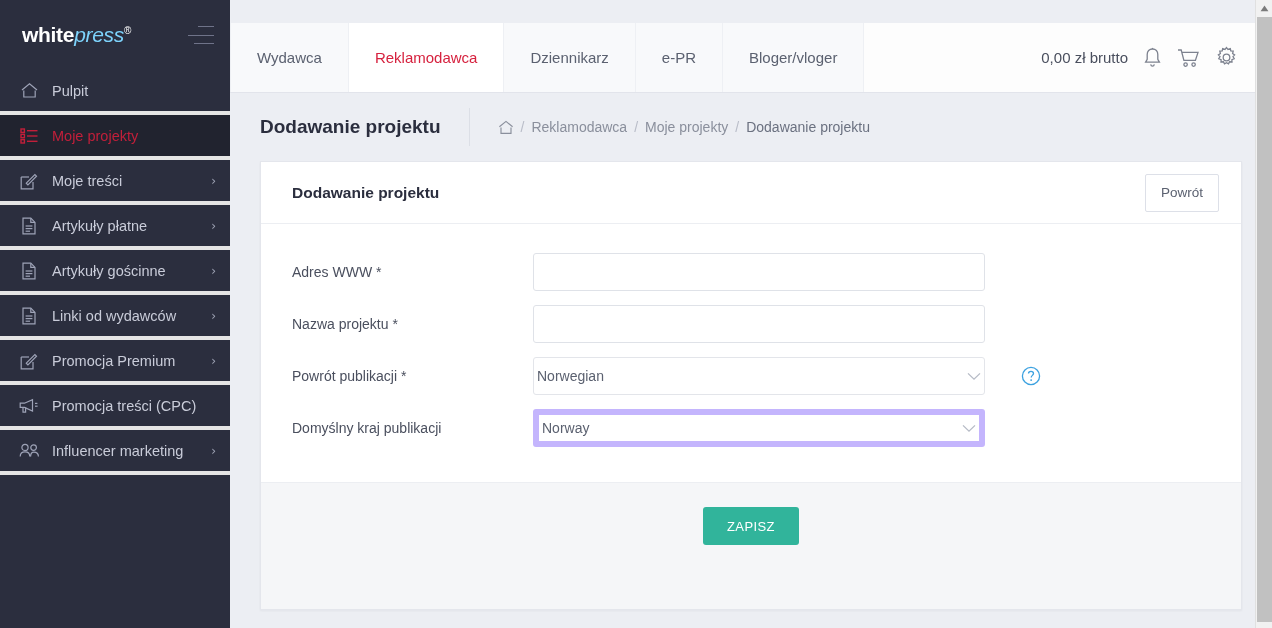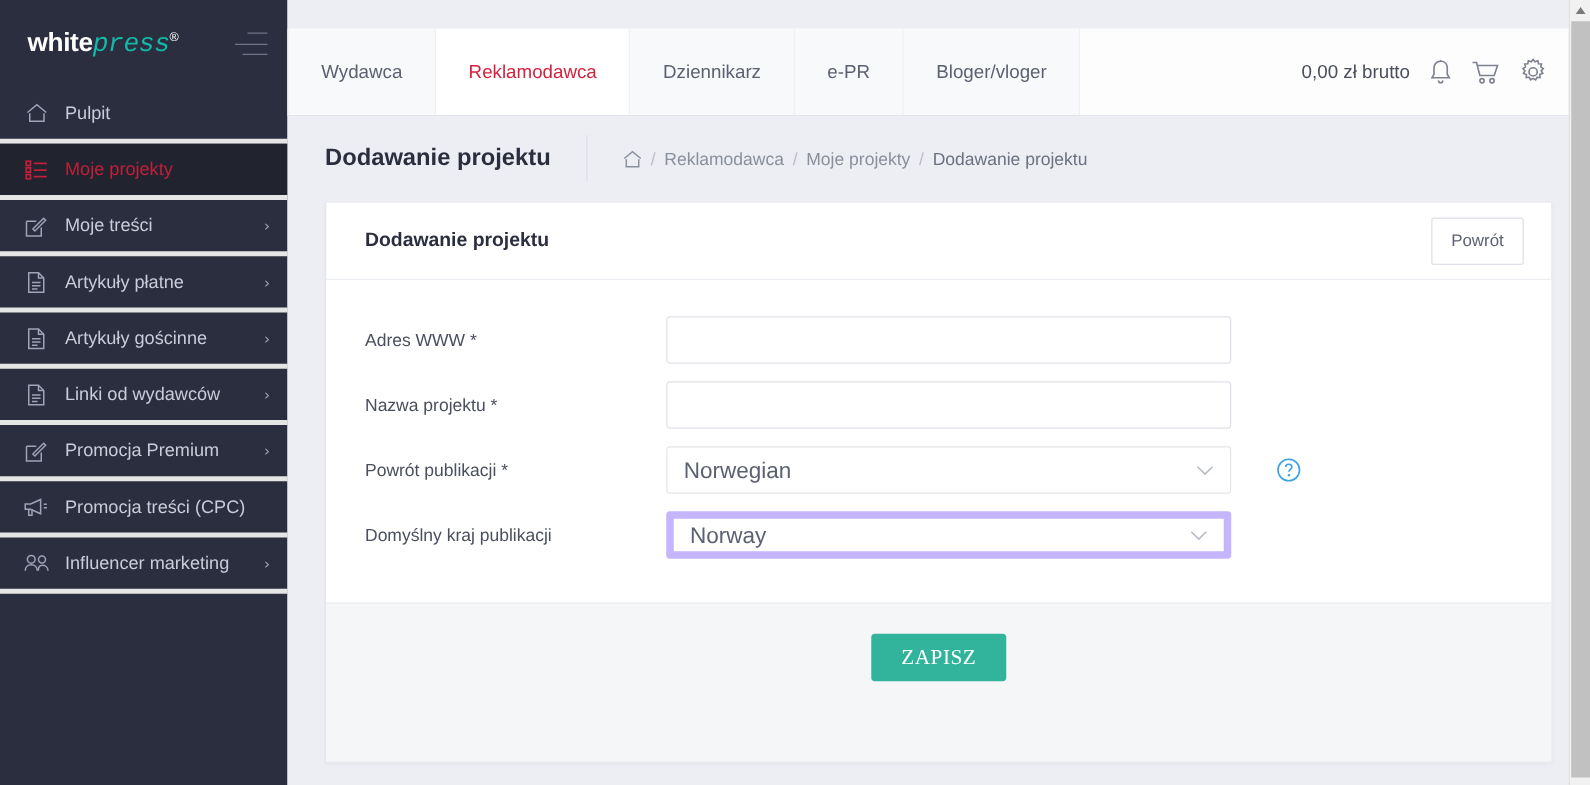--- a/index.html
+++ b/index.html
@@ -38,21 +38,21 @@
     justify-content: space-between;
     padding: 0 16px 0 22px;
   }
 
   .logo {
     font-size: 21px;
     letter-spacing: -0.3px;
     white-space: nowrap;
   }
   .logo .w { color: #ffffff; font-weight: 700; }
-  .logo .p { color: #14b8a6; font-weight: 400; font-style: italic; font-family: Liberation Mono, monospace; }
+  .logo .p { color: #7dd3fc; font-weight: 400; font-style: italic; }
   .logo .r { color: #ffffff; font-size: 10px; vertical-align: super; font-weight: 400; }
 
   .hamburger {
     width: 26px;
     height: 18px;
     display: flex;
     flex-direction: column;
     justify-content: space-between;
     align-items: flex-end;
     cursor: pointer;
@@ -245,22 +245,22 @@
   .text-input::placeholder { color: #b4b8c2; }
 
   .select-box {
     width: 452px;
     height: 38px;
     border: 1px solid #e3e5ea;
     border-radius: 3px;
     background: #ffffff;
     display: flex;
     align-items: center;
-    padding: 0 13px;
-    font-size: 18px;
+    padding: 0 3px;
+    font-size: 14px;
     color: #5b6170;
     cursor: pointer;
     position: relative;
   }
   .select-box.focused { border: 6px solid #c4b5fd; }
   .select-box .chev {
     margin-left: auto;
     color: #b6bbc6;
     display: flex;
     align-items: center;
@@ -282,24 +282,24 @@
     justify-content: center;
     padding-top: 24px;
   }
   #save-button {
     background: #31b49b;
     color: #ffffff;
     border: none;
     border-radius: 3px;
     height: 38px;
     padding: 0 24px;
-    font-size: 17px;
+    font-size: 13px;
     letter-spacing: 0.4px;
     cursor: pointer;
-    font-family: Liberation Serif, serif;
+    font-family: Liberation Sans, sans-serif;
   }
 
   
   #scrollbar {
     position: absolute;
     top: 0; right: 0;
     width: 17px;
     height: 628px;
     background: #f1f1f1;
     border-left: 1px solid #e0e0e0;

